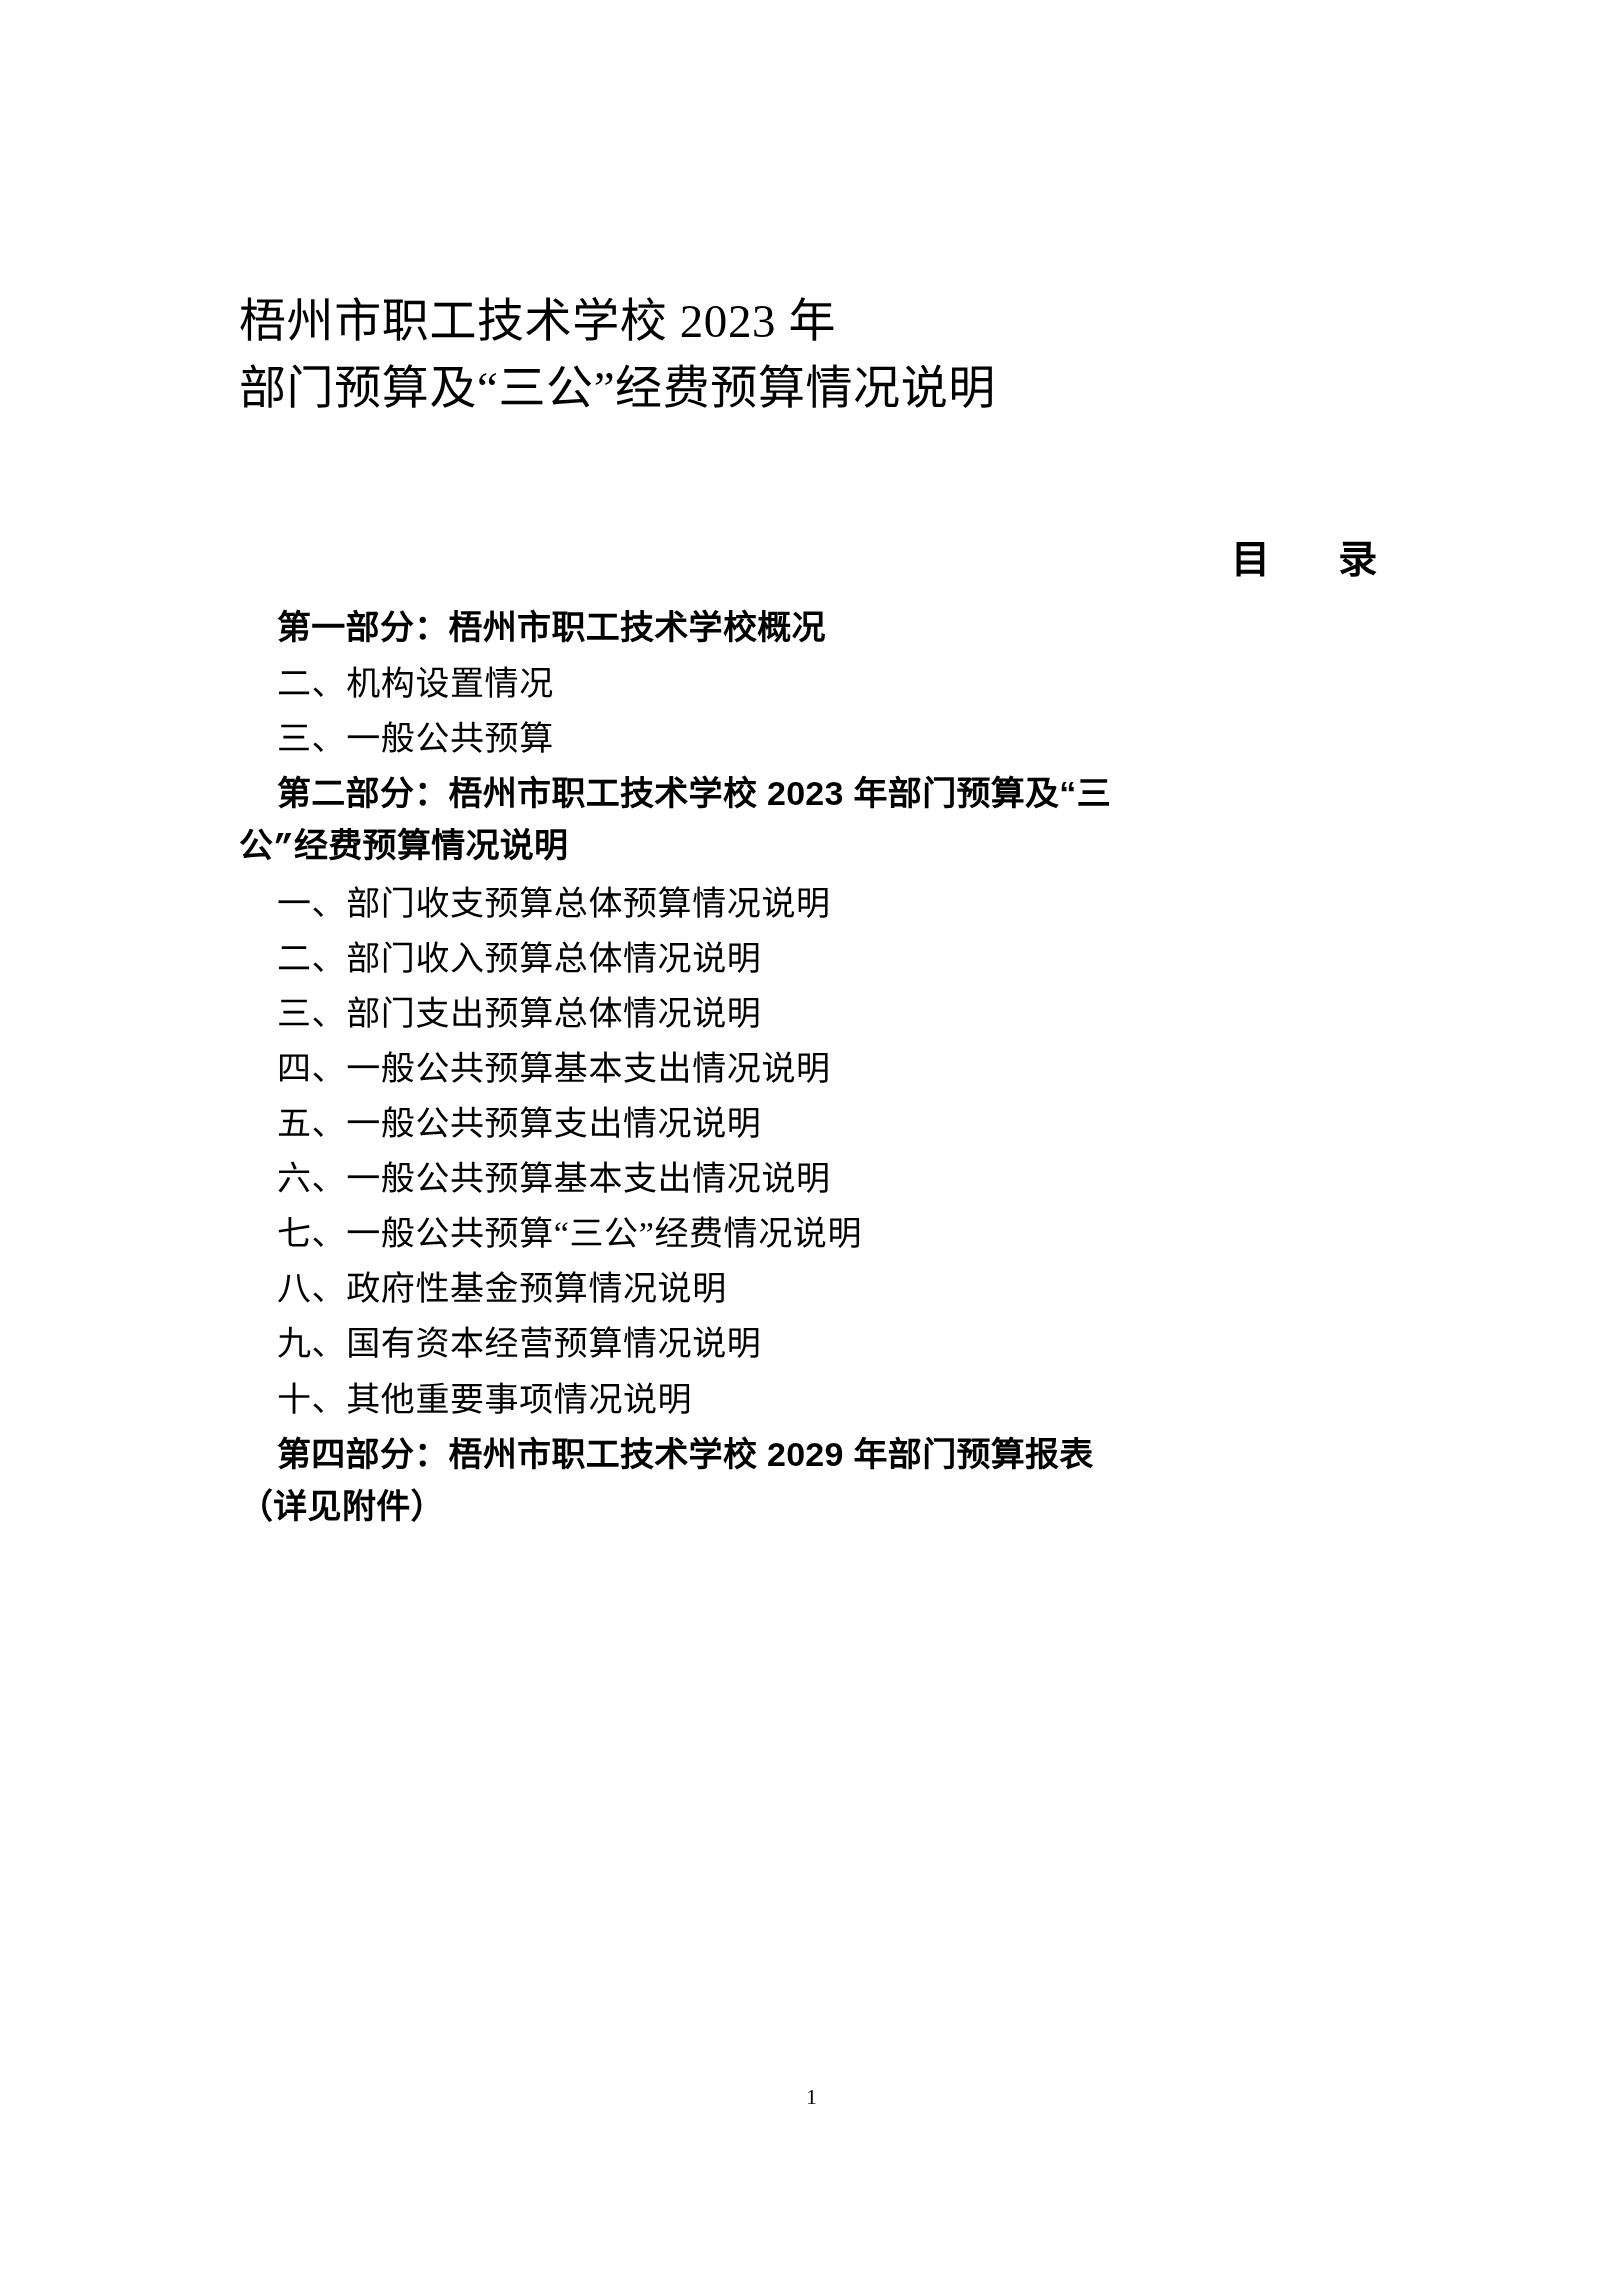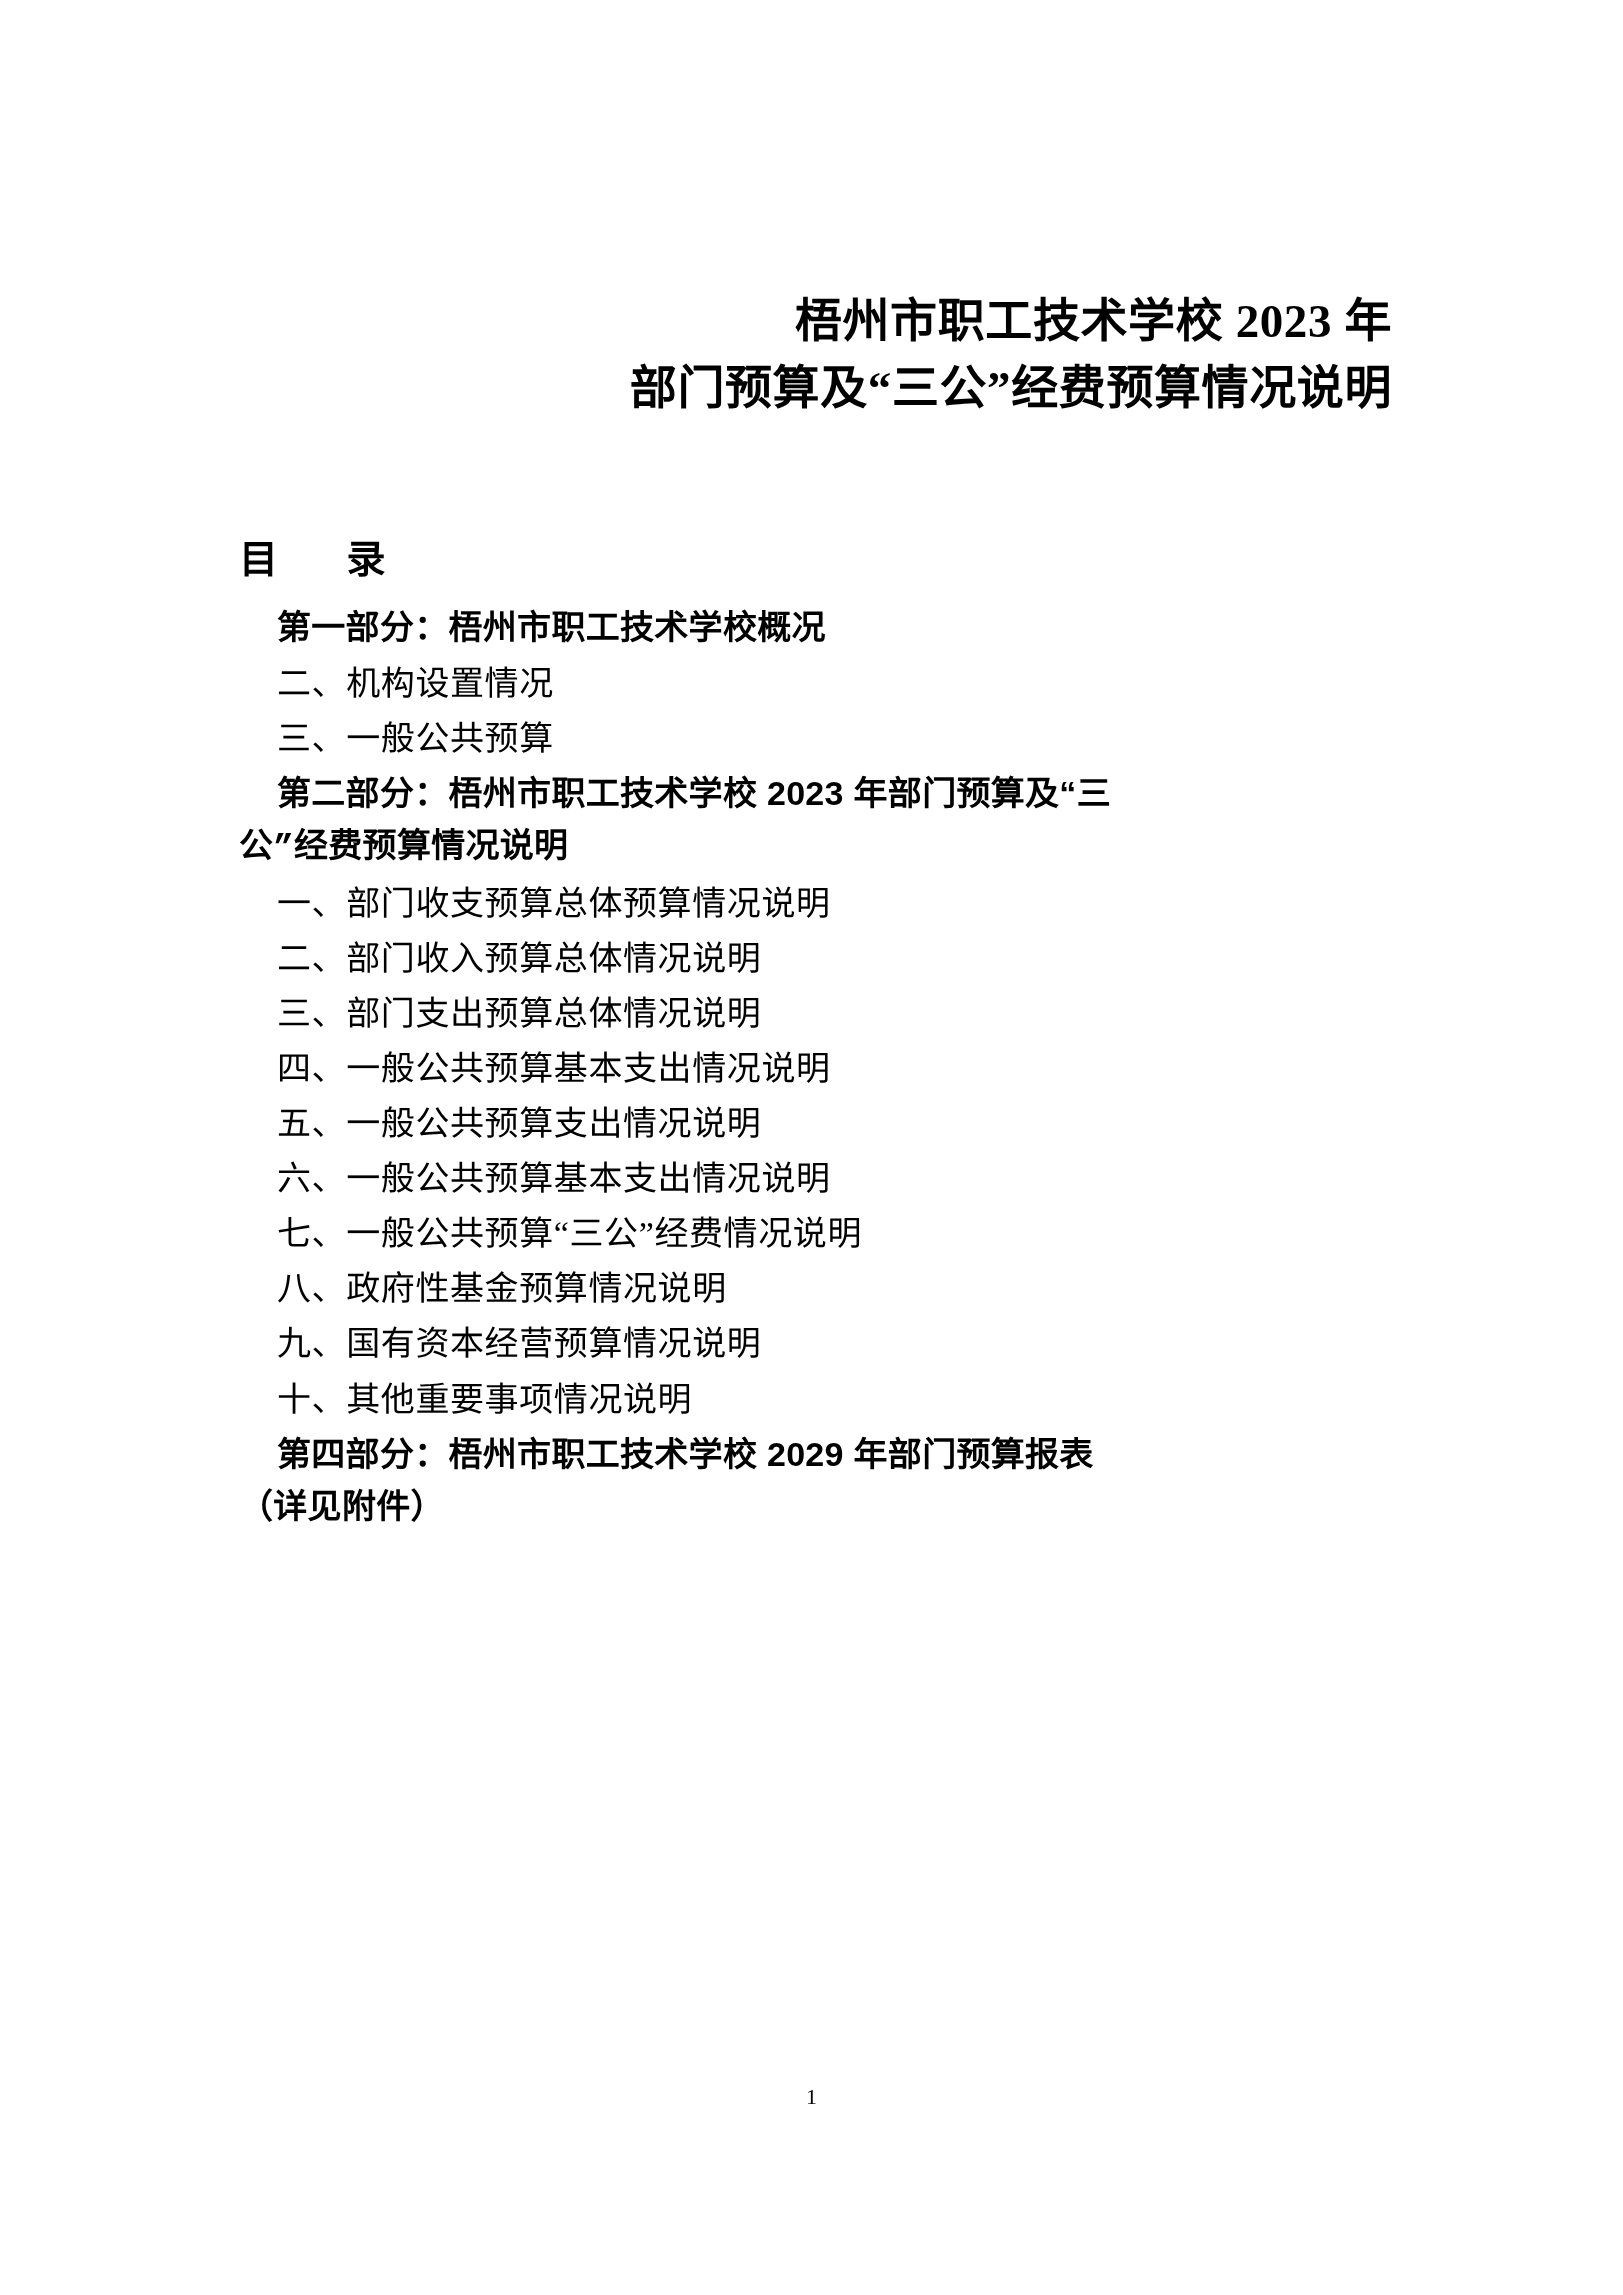--- a/index.html
+++ b/index.html
@@ -20,32 +20,32 @@
     padding: 0;
     overflow: hidden;
   }
   .content {
     position: absolute;
     left: 239px;
     top: 0;
     width: 1153px;
   }
   .doc-title {
-    text-align: right;
-    font-weight: bold;
+    text-align: left;
+    font-weight: normal;
     font-size: 47px;
     line-height: 1.42;
     letter-spacing: 0.6px;
     margin-top: 288px;
   }
   .doc-title .line2 {
     display: block;
   }
   .toc-heading {
-    text-align: left;
+    text-align: right;
     font-weight: bold;
     font-size: 39px;
     letter-spacing: 14.7px;
     margin-top: 107px;
     margin-bottom: 16px;
   }
   .toc-list {
     margin: 0;
     padding: 0;
     list-style: none;

